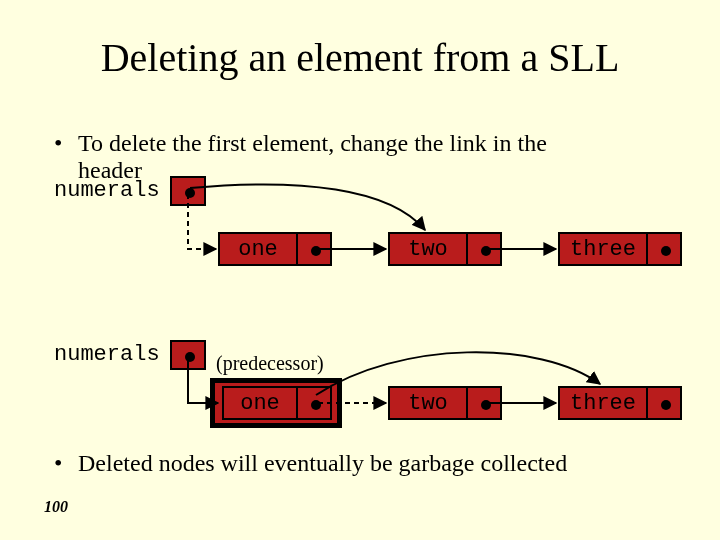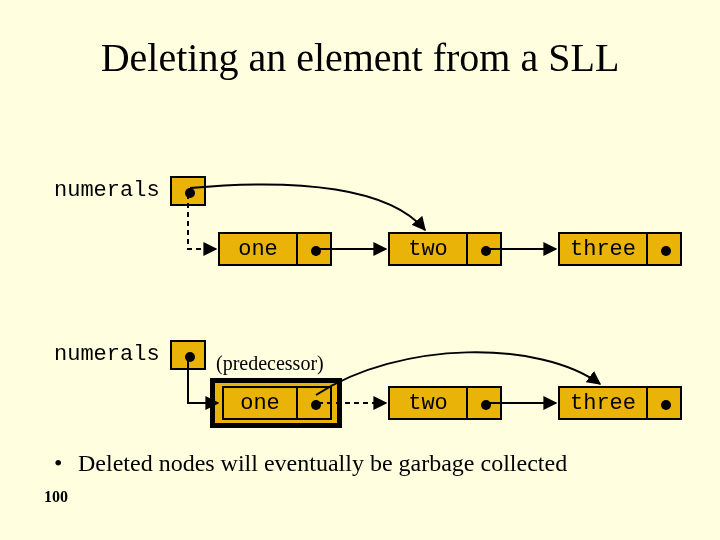--- a/index.html
+++ b/index.html
@@ -32,34 +32,35 @@
   }
   .bullet::before {
     content: "•";
     position: absolute;
     left: -24px;
     top: 0;
   }
   .page-num {
     position: absolute;
     left: 44px;
-    bottom: 34px;
+    bottom: 24px;
     font-size: 16px;
     font-weight: bold;
+    font-style: italic;
   }
   .mono {
     font-family: "Courier New", Courier, monospace;
     font-size: 22px;
     text-align: right;
   }
   
   .box {
     position: absolute;
     border: 2px solid #000;
-    background: #eab308;
+    background: #b91c1c;
     box-sizing: border-box;
   }
   .cell-label {
     font-family: "Courier New", Courier, monospace;
     font-size: 22px;
     text-align: center;
     line-height: 32px;
   }
   .dot {
     position: absolute;
@@ -85,20 +86,21 @@
     pointer-events: none;
   }
 </style>
 </head>
 <body>
 
 <div class="slide">
 
   <div class="title">Deleting an element from a SLL</div>
 
+  <div class="bullet" style="left:78px; top:130px;">To delete the first element, change the link in the header</div>
 
   <div class="mono" style="position:absolute; left:54px; top:178px;">numerals</div>
 
   <div class="box" style="left:170px; top:176px; width:36px; height:30px;">
     <div class="dot" style="left:13px; top:10px;"></div>
   </div>
 
   <div class="box" style="left:218px; top:232px; width:80px; height:34px;">
     <div class="cell-label">one</div>
   </div>

